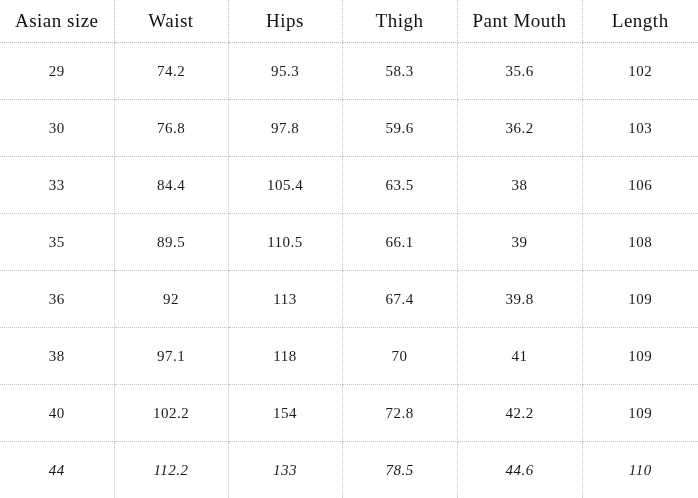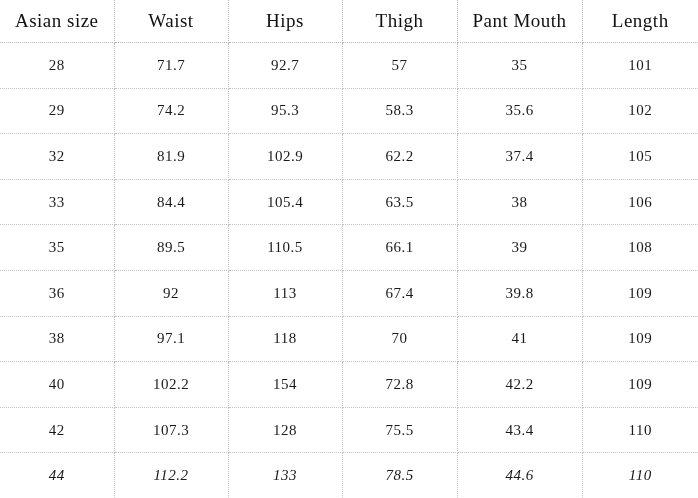--- a/index.html
+++ b/index.html
@@ -100,42 +100,34 @@
         <th>Asian size</th>
         <th>Waist</th>
         <th>Hips</th>
         <th>Thigh</th>
         <th>Pant Mouth</th>
         <th>Length</th>
       </tr>
     </thead>
     <tbody>
       <tr>
-        <td>28</td>
-        <td>71.7</td>
-        <td>92.7</td>
-        <td>57</td>
-        <td>35</td>
-        <td>101</td>
-      </tr>
-      <tr>
         <td>29</td>
         <td>74.2</td>
         <td>95.3</td>
         <td>58.3</td>
         <td>35.6</td>
         <td>102</td>
       </tr>
       <tr>
-        <td>32</td>
-        <td>81.9</td>
-        <td>102.9</td>
-        <td>62.2</td>
-        <td>37.4</td>
-        <td>105</td>
+        <td>30</td>
+        <td>76.8</td>
+        <td>97.8</td>
+        <td>59.6</td>
+        <td>36.2</td>
+        <td>103</td>
       </tr>
       <tr>
         <td>33</td>
         <td>84.4</td>
         <td>105.4</td>
         <td>63.5</td>
         <td>38</td>
         <td>106</td>
       </tr>
       <tr>
@@ -164,28 +156,20 @@
       </tr>
       <tr>
         <td>40</td>
         <td>102.2</td>
         <td>154</td>
         <td>72.8</td>
         <td>42.2</td>
         <td>109</td>
       </tr>
       <tr>
-        <td>42</td>
-        <td>107.3</td>
-        <td>128</td>
-        <td>75.5</td>
-        <td>43.4</td>
-        <td>110</td>
-      </tr>
-      <tr>
         <td>44</td>
         <td>112.2</td>
         <td>133</td>
         <td>78.5</td>
         <td>44.6</td>
         <td>110</td>
       </tr>
     </tbody>
   </table>
 

